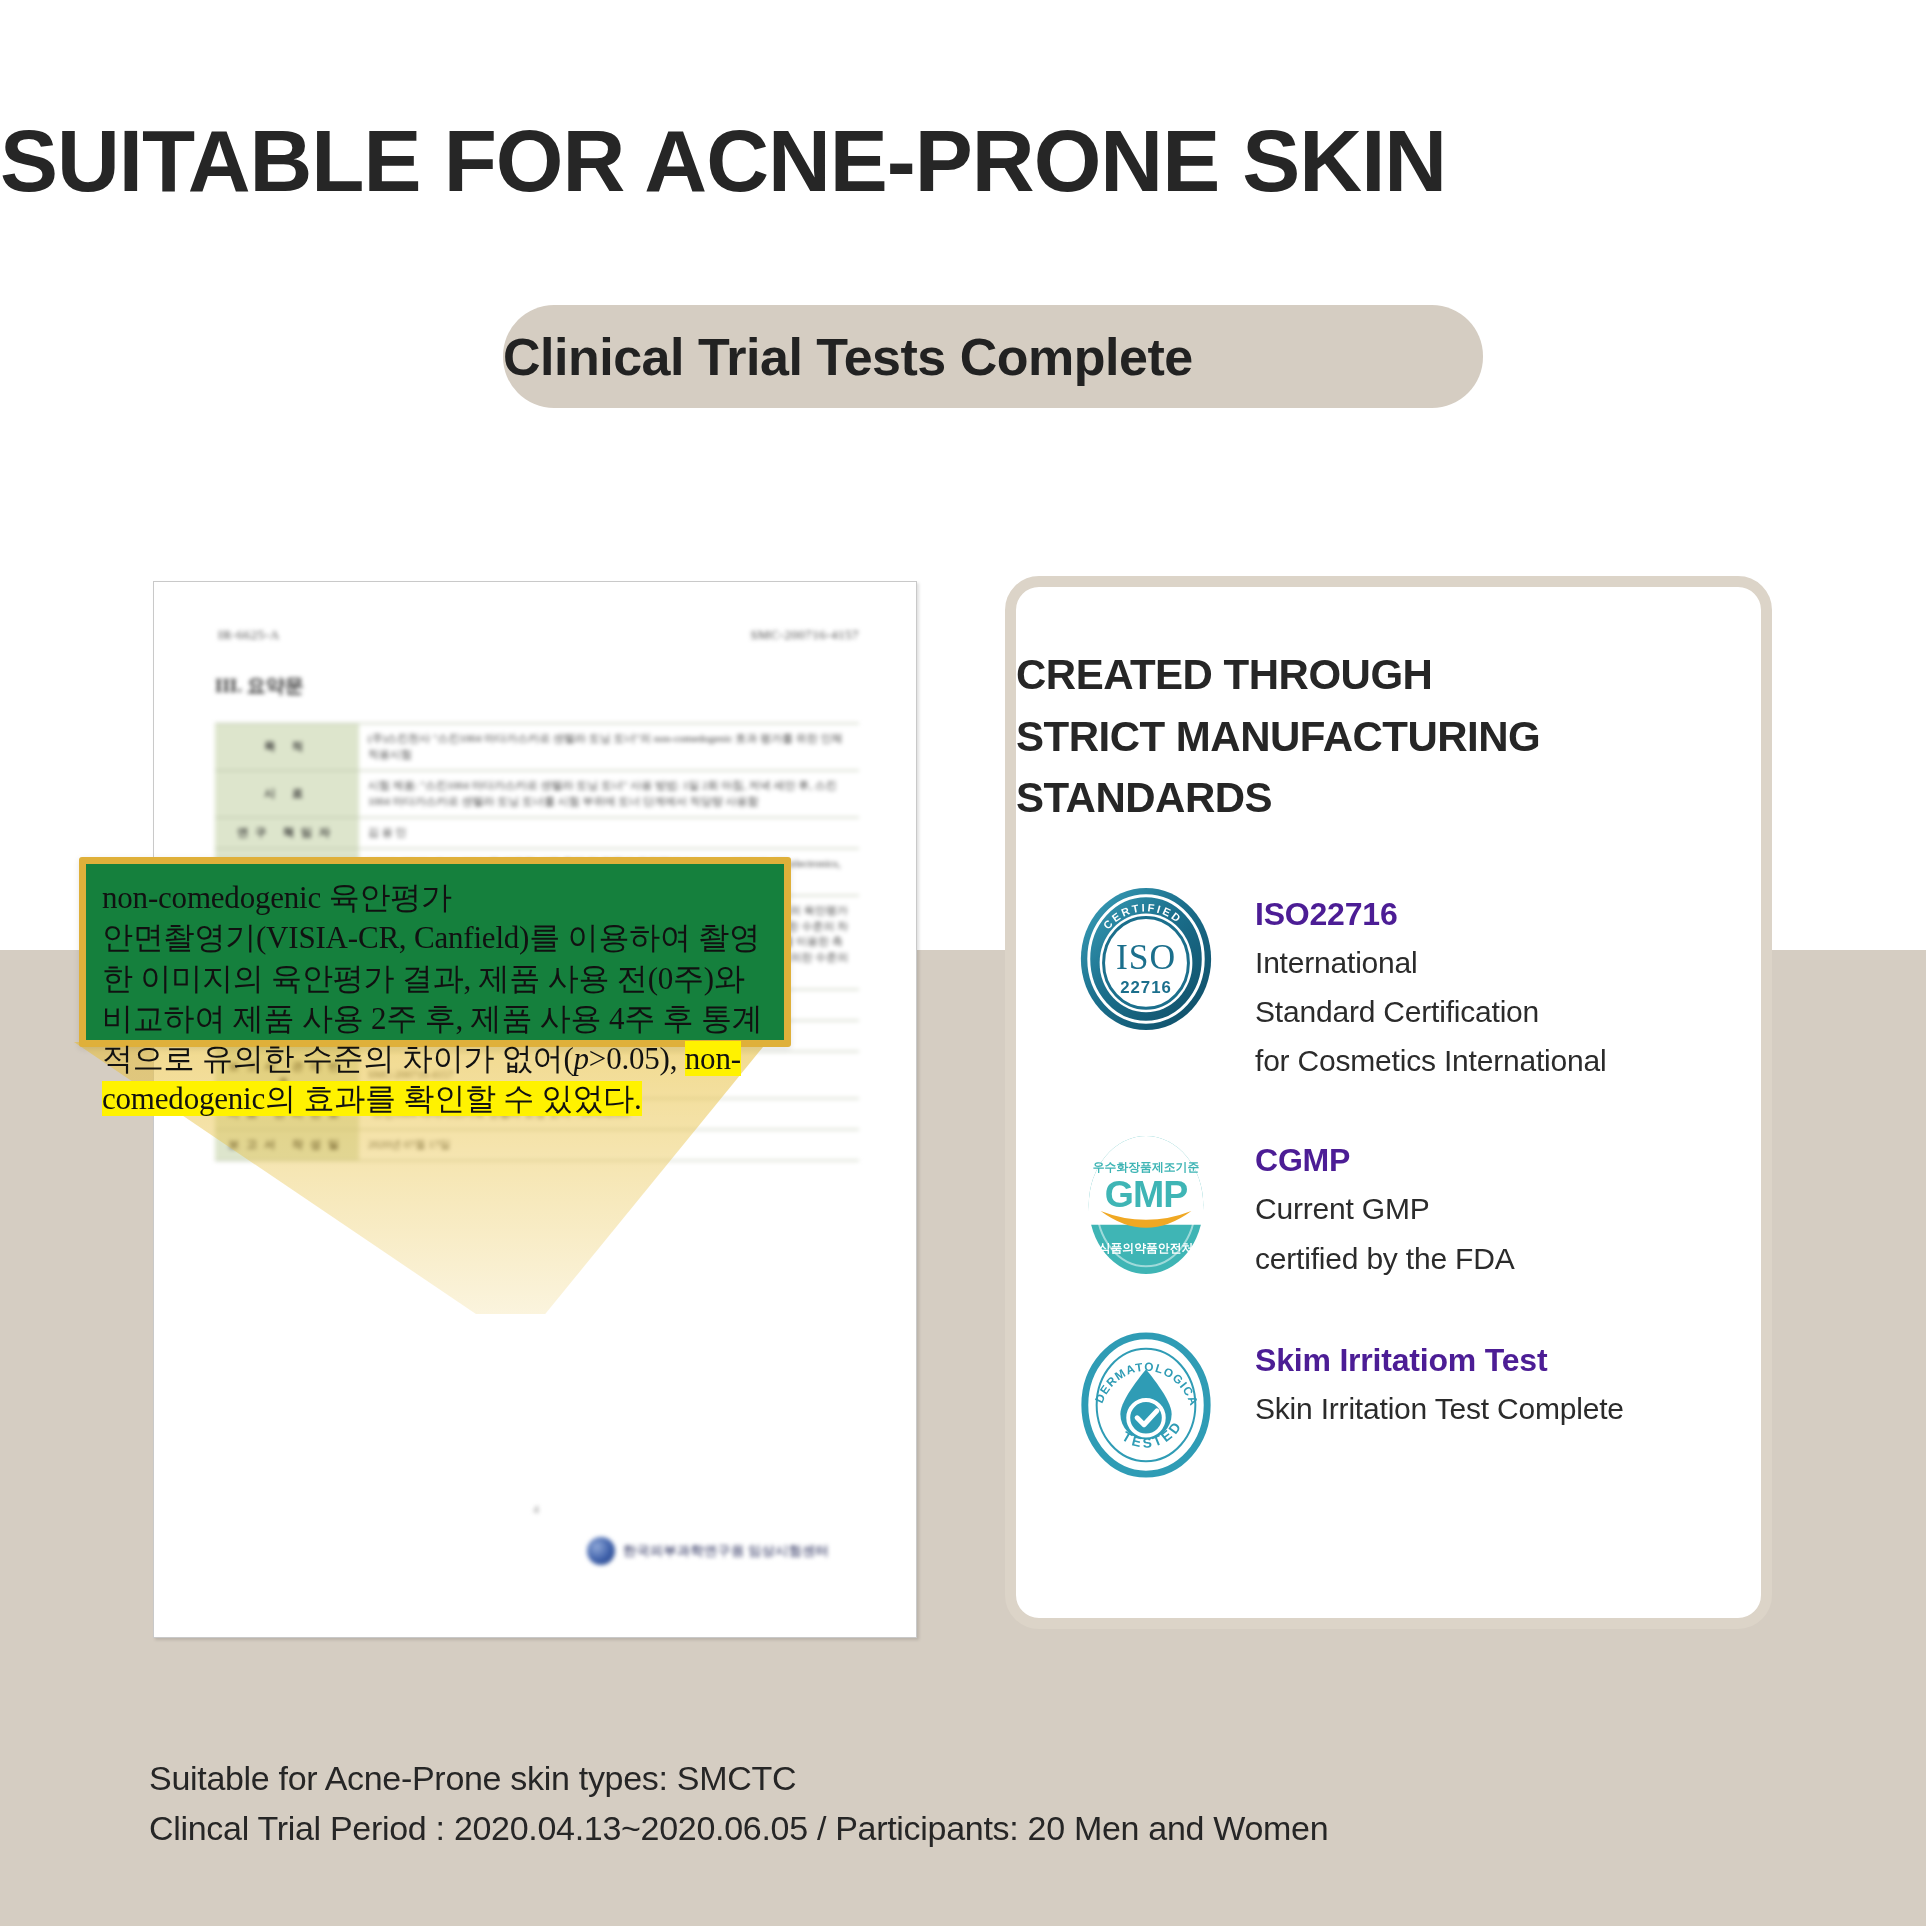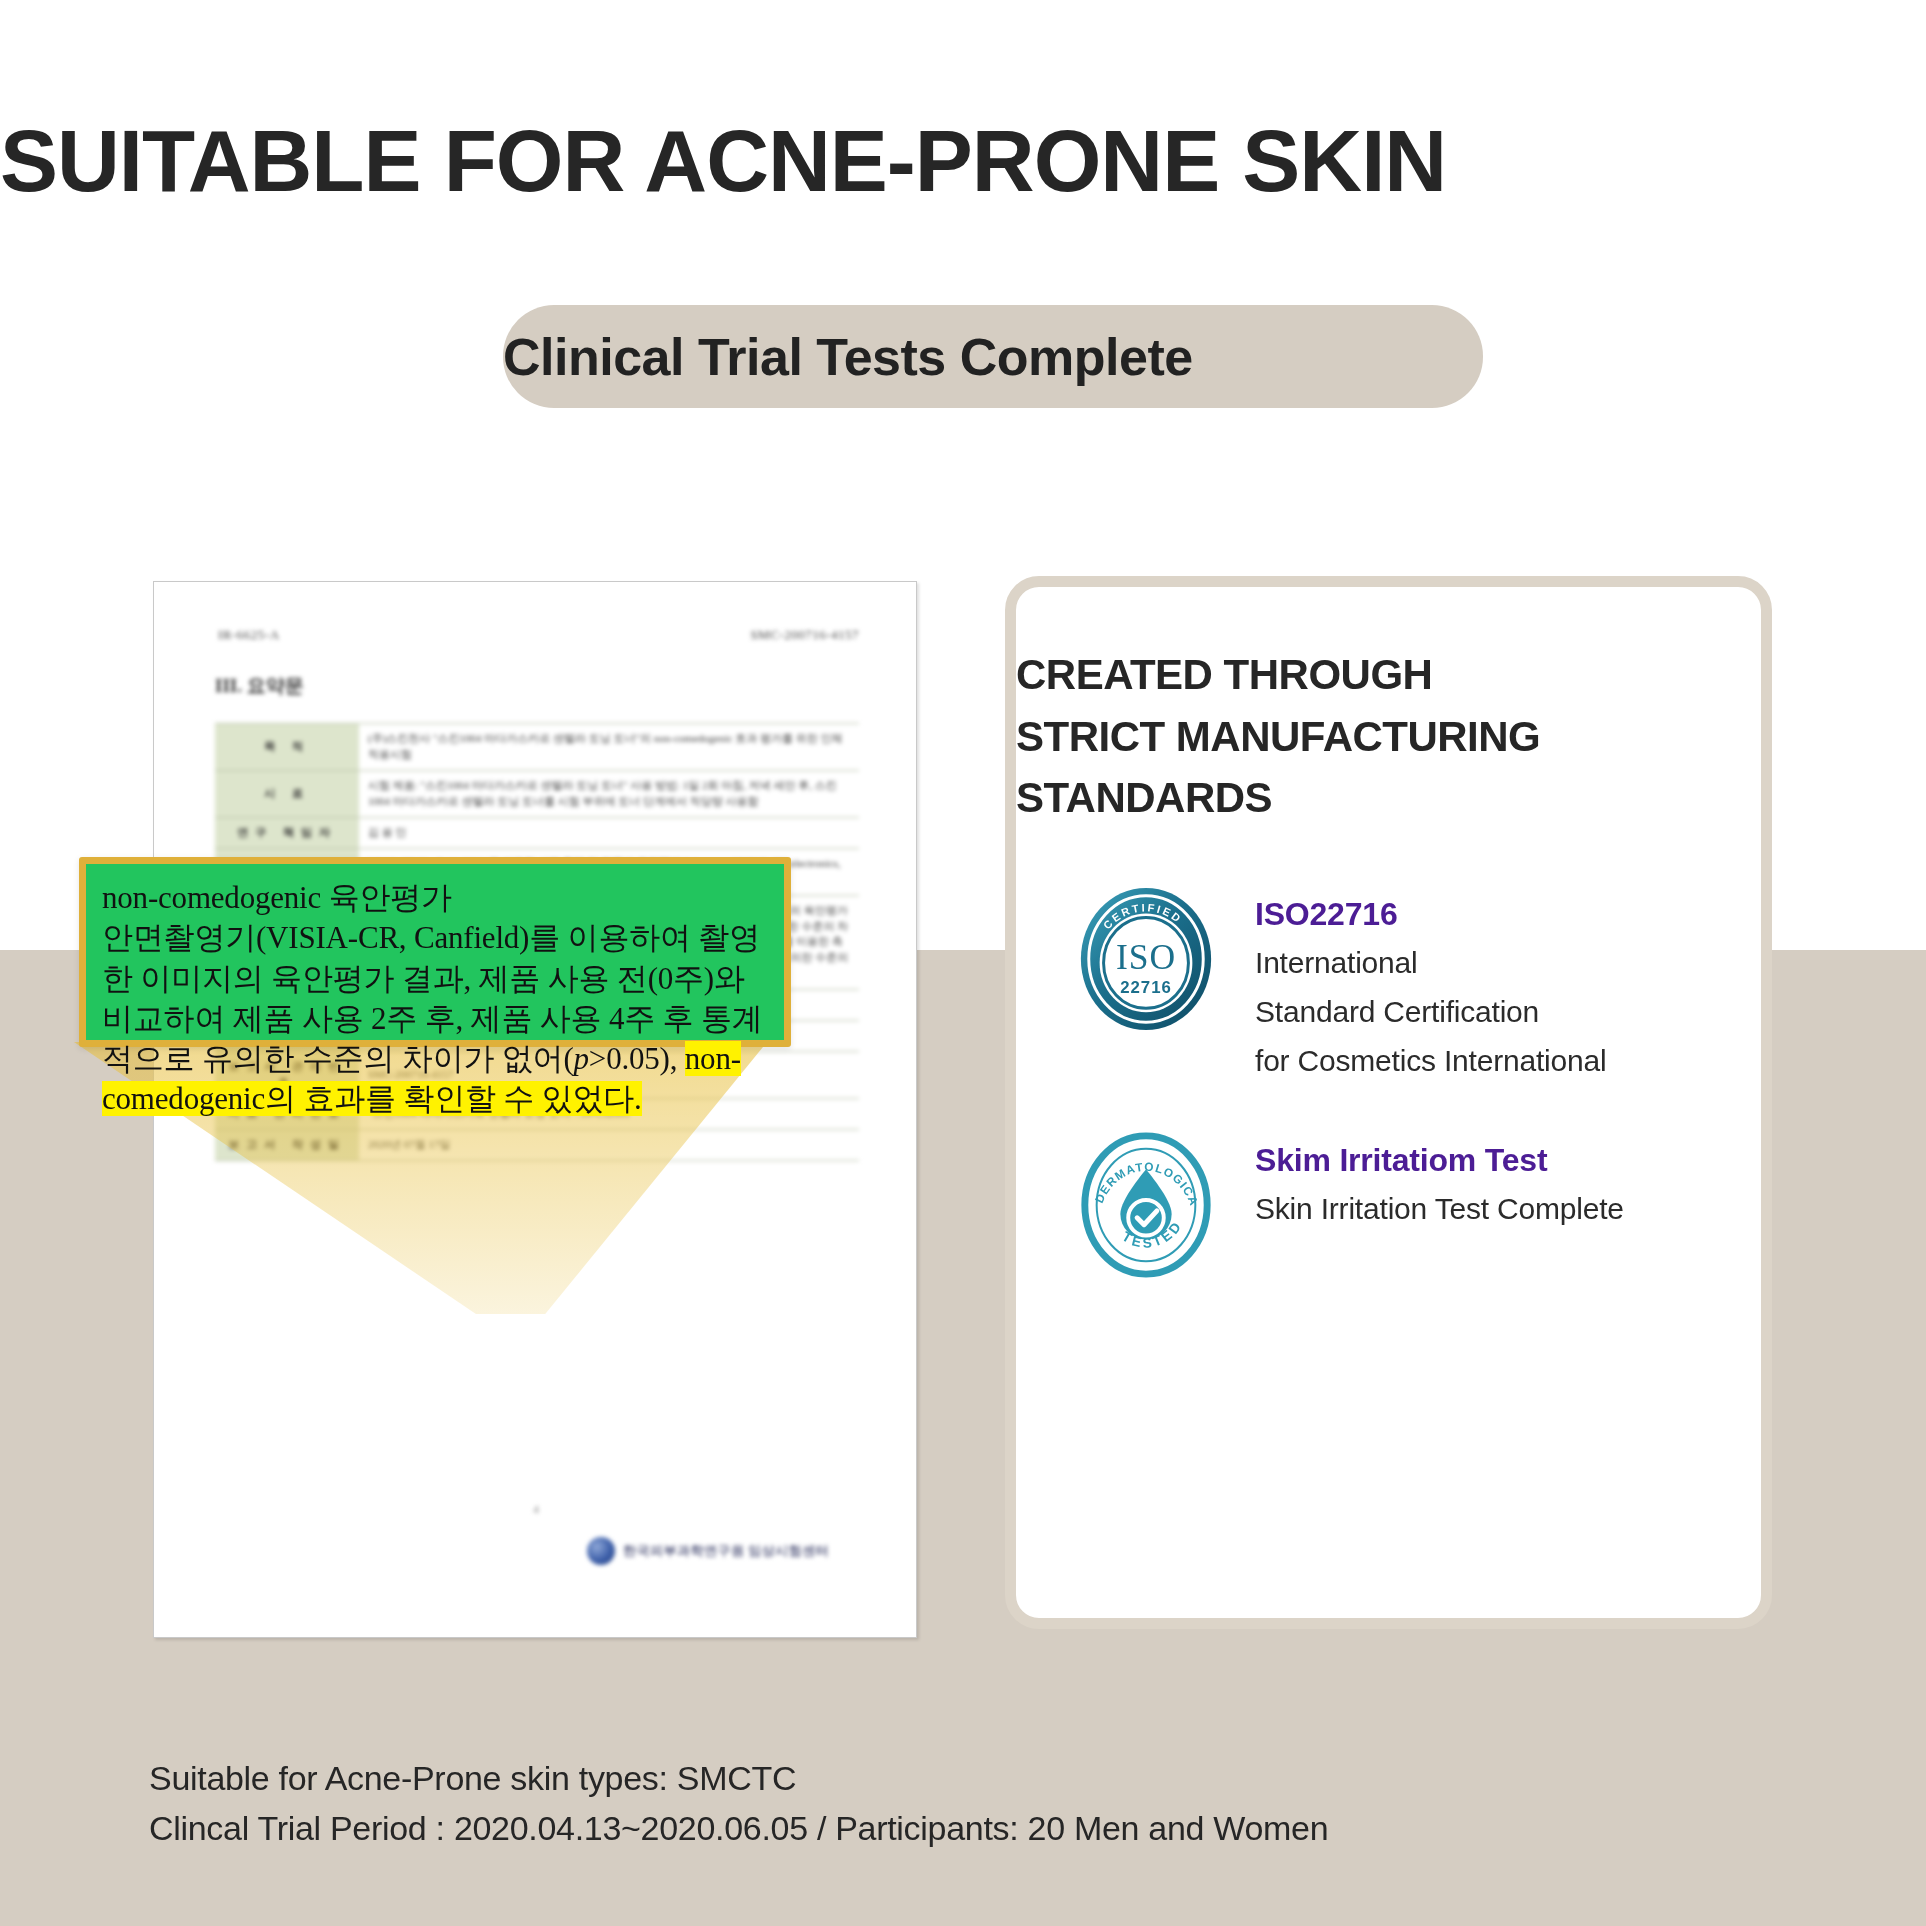--- a/index.html
+++ b/index.html
@@ -155,21 +155,21 @@
     pointer-events: none;
   }
 
   
   .callout {
     position: absolute;
     left: 79px;
     top: 857px;
     width: 712px;
     height: 190px;
-    background: #22c55e;
+    background: #15803d;
     border: 7px solid #dfb03a;
     border-radius: 3px;
     padding: 14px 16px 10px 16px;
     box-shadow: 0 2px 6px rgba(0,0,0,0.10);
   }
   .callout-text {
     font-family: "Liberation Serif", serif;
     font-size: 31px;
     line-height: 1.30;
     color: #111111;
@@ -360,20 +360,38 @@
           </svg>
         </div>
         <div class="cert-copy">
           <div class="cert-name">ISO22716</div>
           <div class="cert-desc">International</div>
           <div class="cert-desc">Standard Certification</div>
           <div class="cert-desc">for Cosmetics International</div>
         </div>
       </div>
 
+      <div class="cert-row">
+        <div class="cert-badge">
+          <svg viewBox="0 0 152 152" width="150" height="150">
+            <ellipse cx="76" cy="76" rx="58" ry="70" fill="#3fb5b5"></ellipse>
+            <path d="M 18 76 A 58 70 0 0 1 134 76 L 134 96 L 18 96 Z" fill="#ffffff"></path>
+            <ellipse cx="76" cy="76" rx="50" ry="62" fill="none" stroke="#ffffff" stroke-width="2" opacity="0.5"></ellipse>
+            <text x="76" y="42" text-anchor="middle" font-family="'Liberation Sans',sans-serif" font-size="12" font-weight="700" fill="#3fb5b5">우수화장품제조기준</text>
+            <text x="76" y="78" text-anchor="middle" font-family="'Liberation Sans',sans-serif" font-size="38" font-weight="700" fill="#3fb5b5" letter-spacing="-1">GMP</text>
+            <path d="M 30 82 Q 76 116 122 82 Q 76 100 30 82 Z" fill="#f0a823"></path>
+            <text x="76" y="124" text-anchor="middle" font-family="'Liberation Sans',sans-serif" font-size="12" font-weight="700" fill="#ffffff">식품의약품안전처</text>
+          </svg>
+        </div>
+        <div class="cert-copy">
+          <div class="cert-name">CGMP</div>
+          <div class="cert-desc">Current GMP</div>
+          <div class="cert-desc">certified by the FDA</div>
+        </div>
+      </div>
 
       <div class="cert-row">
         <div class="cert-badge">
           <svg viewBox="0 0 152 152" width="150" height="150">
             <ellipse cx="76" cy="76" rx="62" ry="70" fill="none" stroke="#2f9cb5" stroke-width="7"></ellipse>
             <ellipse cx="76" cy="76" rx="50" ry="57" fill="none" stroke="#2f9cb5" stroke-width="2"></ellipse>
             <path id="dermTop" d="M 30 80 A 48 54 0 0 1 122 80" fill="none"></path>
             <path id="dermBot" d="M 34 84 A 44 50 0 0 0 118 84" fill="none"></path>
             <text font-family="'Liberation Sans',sans-serif" font-size="12" font-weight="700" fill="#2f9cb5" letter-spacing="1.2">
               <textPath href="#dermTop" startOffset="4%">DERMATOLOGICALLY</textPath>

